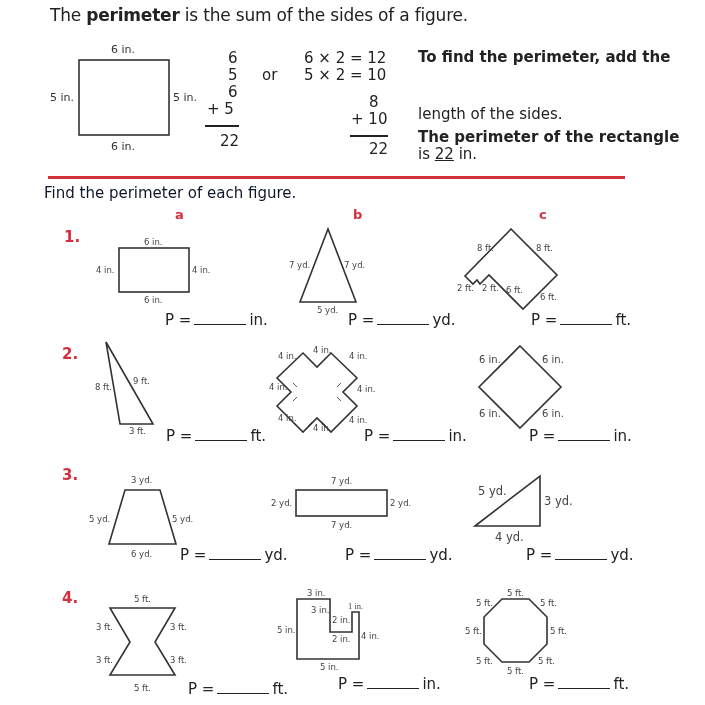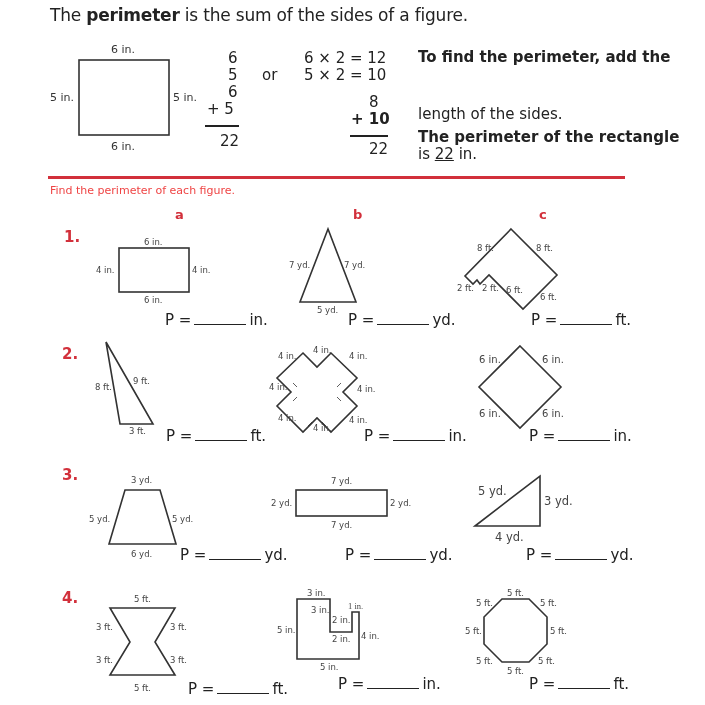--- a/index.html
+++ b/index.html
@@ -4,21 +4,21 @@
 <style>
   html,body{margin:0;padding:0;background:#ffffff;}
   body{width:705px;height:705px;position:relative;overflow:hidden;font-family:"DejaVu Sans","Liberation Sans",sans-serif;color:#222;}
   .abs{position:absolute;white-space:nowrap;}
   .intro{left:50px;top:5px;font-size:17px;color:#222;letter-spacing:-0.2px;}
   .intro b{font-weight:bold;}
   .sm{font-size:11px;color:#333;}
   .num{font-size:15px;color:#222;}
   .note{font-size:15px;color:#222;line-height:17px;}
   .red-rule{position:absolute;left:48px;top:176px;width:577px;height:3px;background:#d2303b;}
-  .find{left:50px;top:184px;font-size:11px;color:#ef4444;}
+  .find{left:44px;top:184px;font-size:15px;color:#0f172a;}
   .colhead{font-size:13px;font-weight:bold;color:#d2303b;}
   .rownum{font-size:15px;font-weight:bold;color:#d2303b;}
   .lbl{font-size:8.5px;color:#444;}
   .pline{font-size:15px;color:#222;}
   .pline .blank{display:inline-block;width:52px;border-bottom:1.5px solid #222;margin:0 3px;height:12px;vertical-align:baseline;}
   svg{position:absolute;left:0;top:0;}
   .u{text-decoration:underline;}
   .rule{position:absolute;height:1.5px;background:#222;}
 </style>
 </head>
@@ -77,21 +77,21 @@
 <div class="abs num" style="left:228px;top:83px;">6</div>
 <div class="abs num" style="left:207px;top:100px;">+ 5</div>
 <div class="rule" style="left:205px;top:125px;width:34px;"></div>
 <div class="abs num" style="left:220px;top:132px;">22</div>
 
 <div class="abs num" style="left:262px;top:66px;">or</div>
 
 <div class="abs num" style="left:304px;top:49px;">6 × 2 = 12</div>
 <div class="abs num" style="left:304px;top:66px;">5 × 2 = 10</div>
 <div class="abs num" style="left:369px;top:93px;">8</div>
-<div class="abs num" style="left:351px;top:110px;font-weight:bold;">+ 10</div>
+<div class="abs num" style="left:351px;top:110px;">+ 10</div>
 <div class="rule" style="left:350px;top:135px;width:38px;"></div>
 <div class="abs num" style="left:369px;top:140px;">22</div>
 
 <div class="abs note" style="left:418px;top:49px;font-weight:bold;">To find the perimeter, add the</div>
 <div class="abs note" style="left:418px;top:66px;margin-top:40px;">length of the sides.</div>
 <div class="abs note" style="left:418px;top:129px;font-weight:bold;">The perimeter of the rectangle</div>
 <div class="abs note" style="left:418px;top:146px;"><span>is </span><span class="u">22</span><span> in.</span></div>
 
 <div class="red-rule"></div>
 

